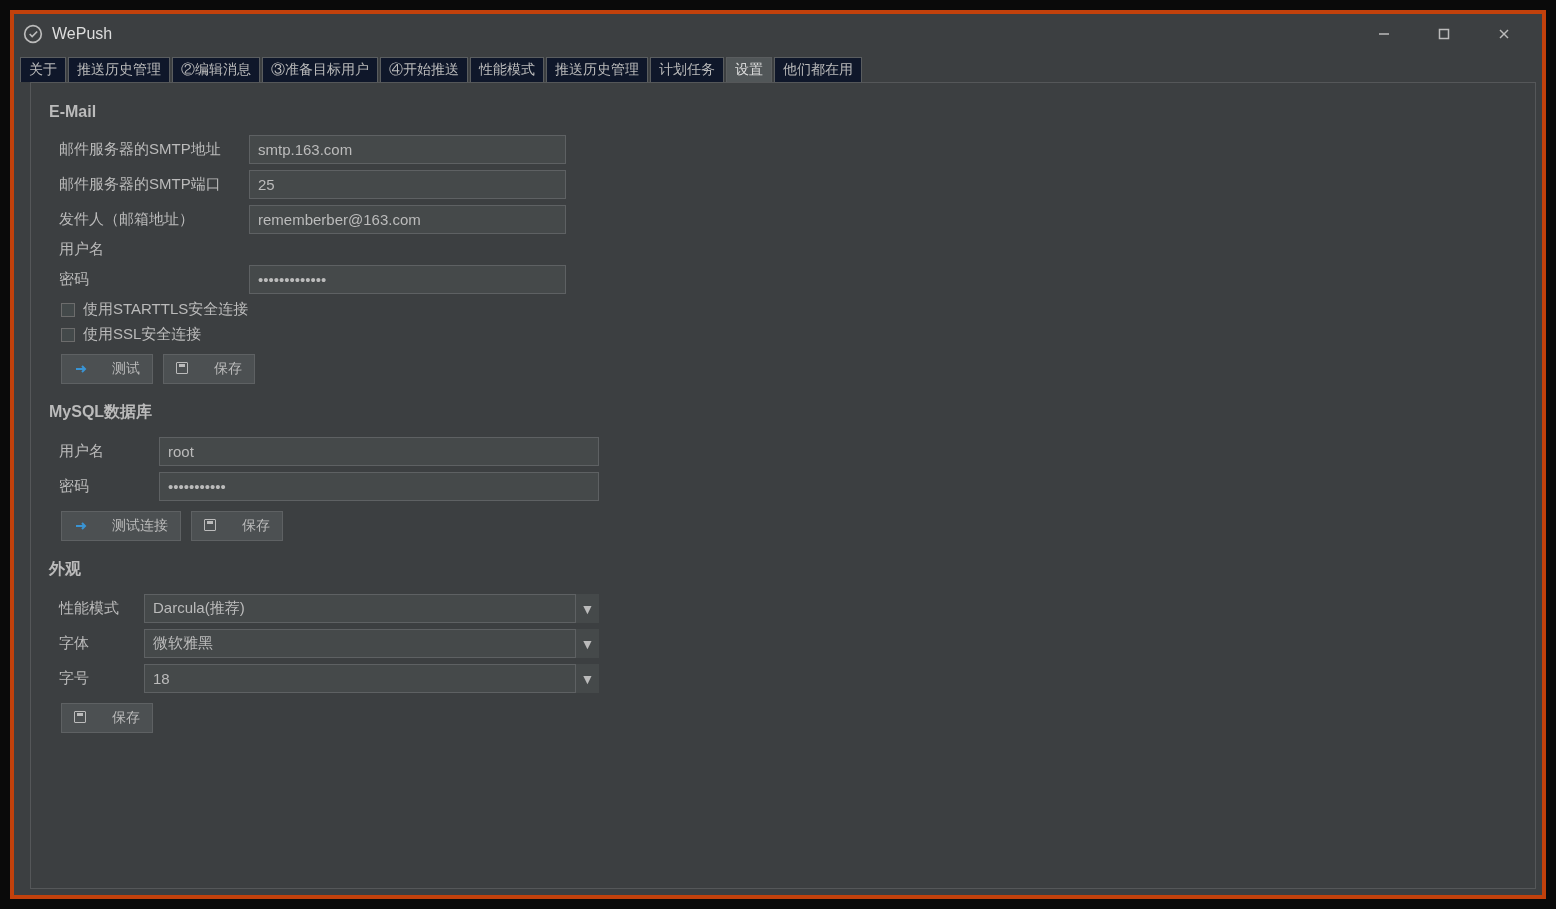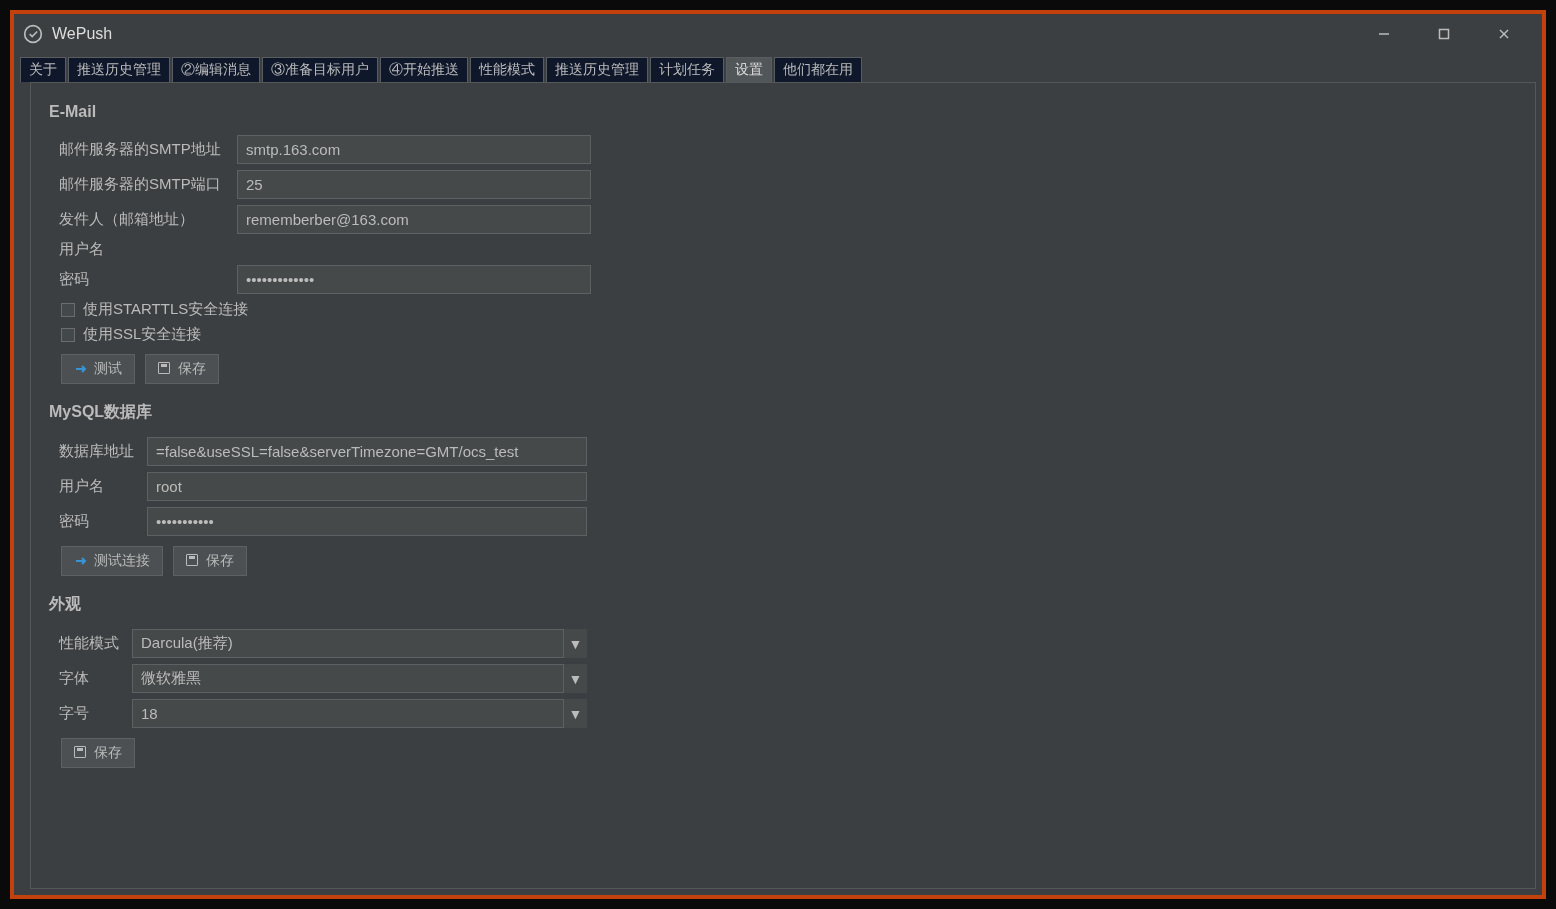--- a/index.html
+++ b/index.html
@@ -76,38 +76,38 @@
   .section-title {
     font-weight: bold;
     font-size: 16px;
     color: #bbbbbb;
     margin: 6px 0 14px 0;
   }
   .form-row {
     display: flex;
     align-items: center;
     margin-bottom: 6px;
-    gap: 8px;
+    gap: 20px;
   }
   .form-label {
     width: 180px;
     text-align: left;
     padding-left: 10px;
     color: #bbbbbb;
     font-size: 15px;
   }
   .form-label.narrow { width: 90px; }
   .form-label.mid { width: 75px; }
   .form-input {
     background: #45494a;
     border: 1px solid #5e6163;
     color: #bbbbbb;
     padding: 5px 8px;
     font-size: 15px;
-    width: 354px;
+    width: 317px;
     font-family: inherit;
     outline: none;
   }
   .form-input.wide { width: 440px; }
   .form-input.appearance { width: 455px; }
   .checkbox-row {
     display: flex;
     align-items: center;
     margin: 6px 0 6px 12px;
     gap: 8px;
@@ -122,21 +122,21 @@
   .checkbox-label { color: #bbbbbb; font-size: 15px; }
   .btn-row { display: flex; gap: 10px; margin: 10px 0 18px 12px; }
   .btn {
     background: #4c5052;
     border: 1px solid #5e6163;
     color: #bbbbbb;
     padding: 5px 12px;
     font-size: 14px;
     display: inline-flex;
     align-items: center;
-    gap: 6px;
+    gap: 24px;
     cursor: pointer;
     font-family: inherit;
   }
   .btn .btn-icon { display: inline-flex; width: 14px; height: 14px; }
   .arrow-icon { color: #3994d4; }
   .save-icon-glyph { width: 12px; height: 12px; border: 1.5px solid #bbbbbb; border-radius: 1px; position: relative; }
   .save-icon-glyph::after { content:""; position:absolute; top:1px; left:2px; right:2px; height:3px; background:#bbbbbb; }
   .select-wrap {
     position: relative;
     display: inline-block;
@@ -244,24 +244,20 @@
         <span class="btn-icon">
             <span class="save-icon-glyph"></span>
           </span>
         <span>保存</span>
       </button>
     </div>
 
     <div class="section-title">MySQL数据库</div>
 
     <div class="form-row">
-      <span class="form-label narrow">数据库地址</span>
-      <input class="form-input wide" value="=false&amp;useSSL=false&amp;serverTimezone=GMT/ocs_test" style="">
-    </div>
-    <div class="form-row">
       <span class="form-label narrow">用户名</span>
       <input class="form-input wide" value="root" style="">
     </div>
     <div class="form-row">
       <span class="form-label narrow">密码</span>
       <input class="form-input wide" value="•••••••••••" style="">
     </div>
 
     <div class="btn-row">
       <button class="btn">

